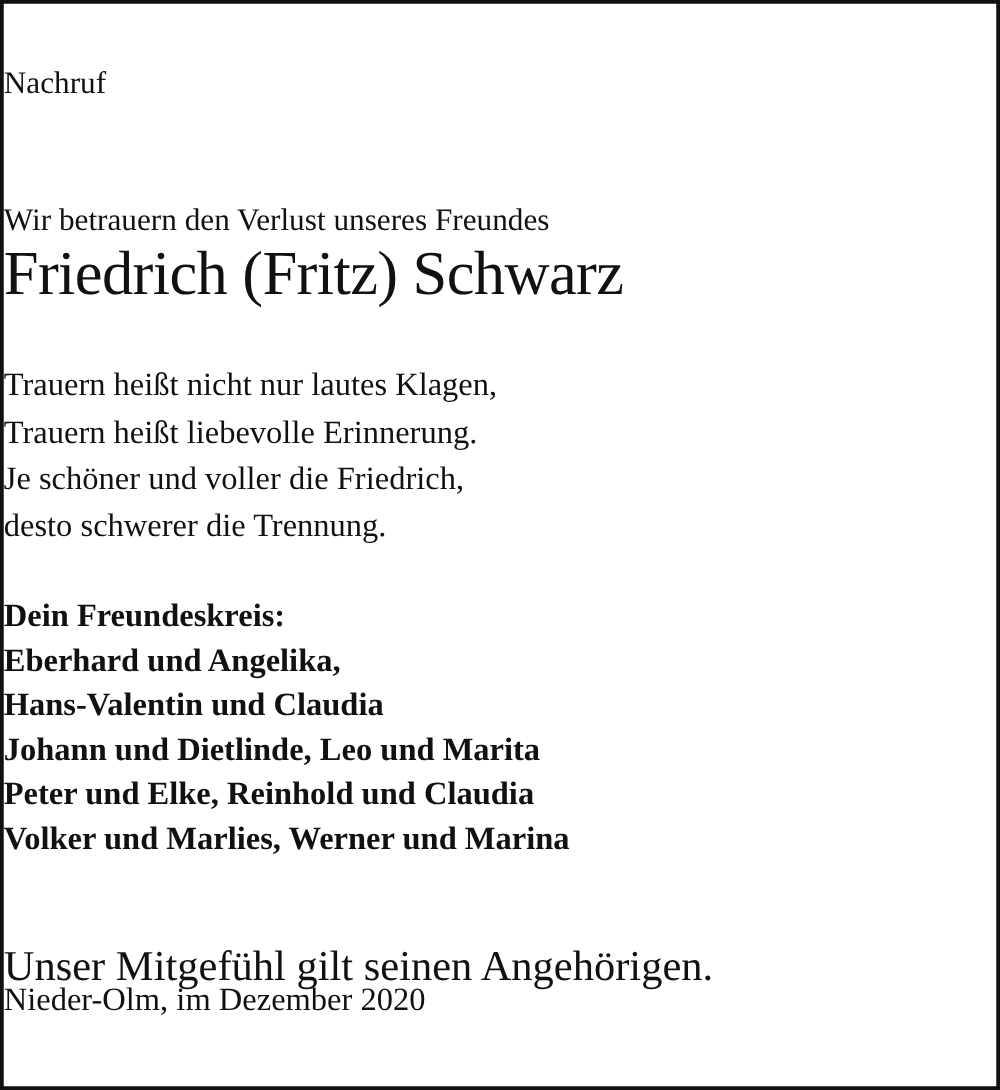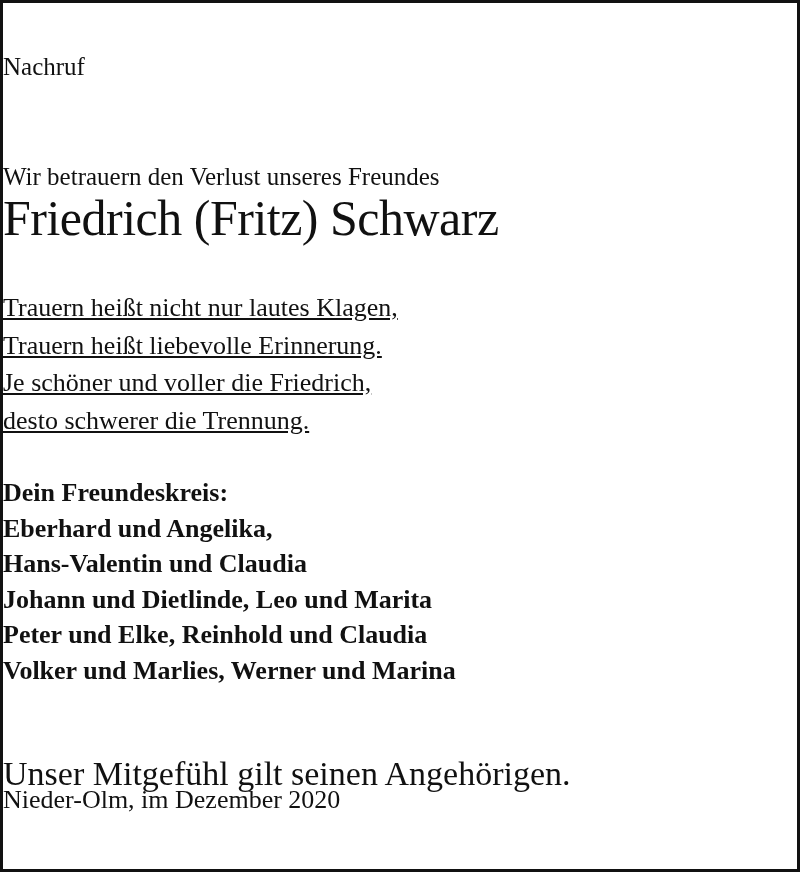--- a/index.html
+++ b/index.html
@@ -10,21 +10,21 @@
     width: 800px; height: 872px;
     border: 3px solid #111111;
     background: #ffffff;
     color: #111111;
     font-family: "Liberation Serif", "DejaVu Serif", serif;
   }
   .line { position: absolute; left: 0; right: 0; white-space: nowrap; }
   .heading { top: 50px; font-size: 25px; }
   .subtitle { top: 120px; font-size: 25px; margin-top: 40px; }
   .name { top: 186px; font-size: 50px; font-weight: normal; letter-spacing: -0.5px; }
-  .poem { top: 286px; font-size: 26px; line-height: 37.5px; text-decoration: underline; }
+  .poem { top: 286px; font-size: 26px; line-height: 37.5px; }
   .friends { top: 472px; font-size: 26px; line-height: 35.5px; font-weight: bold; }
   .sympathy { top: 752px; font-size: 34px; }
   .place-date { top: 782px; font-size: 26px; }
   .block div { white-space: nowrap; }
 </style>
 </head>
 <body>
 
 <div class="notice">
   <div class="line heading">Nachruf</div>

